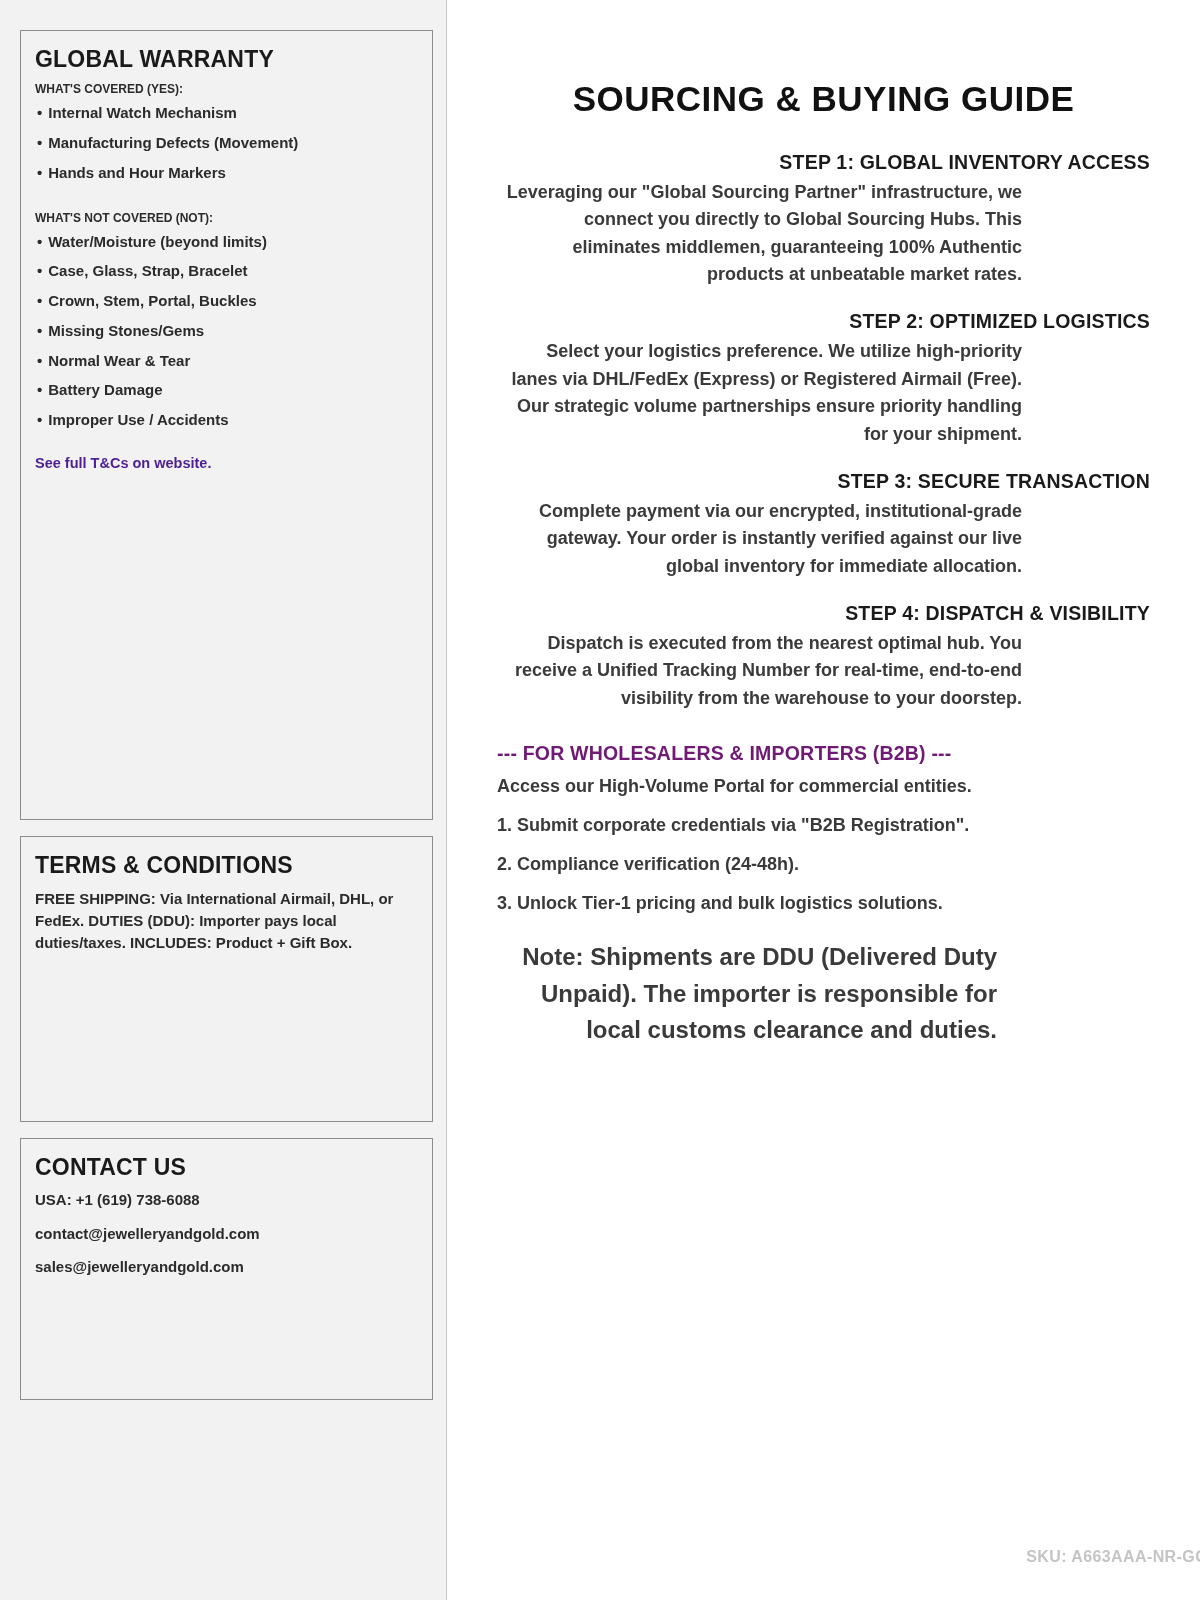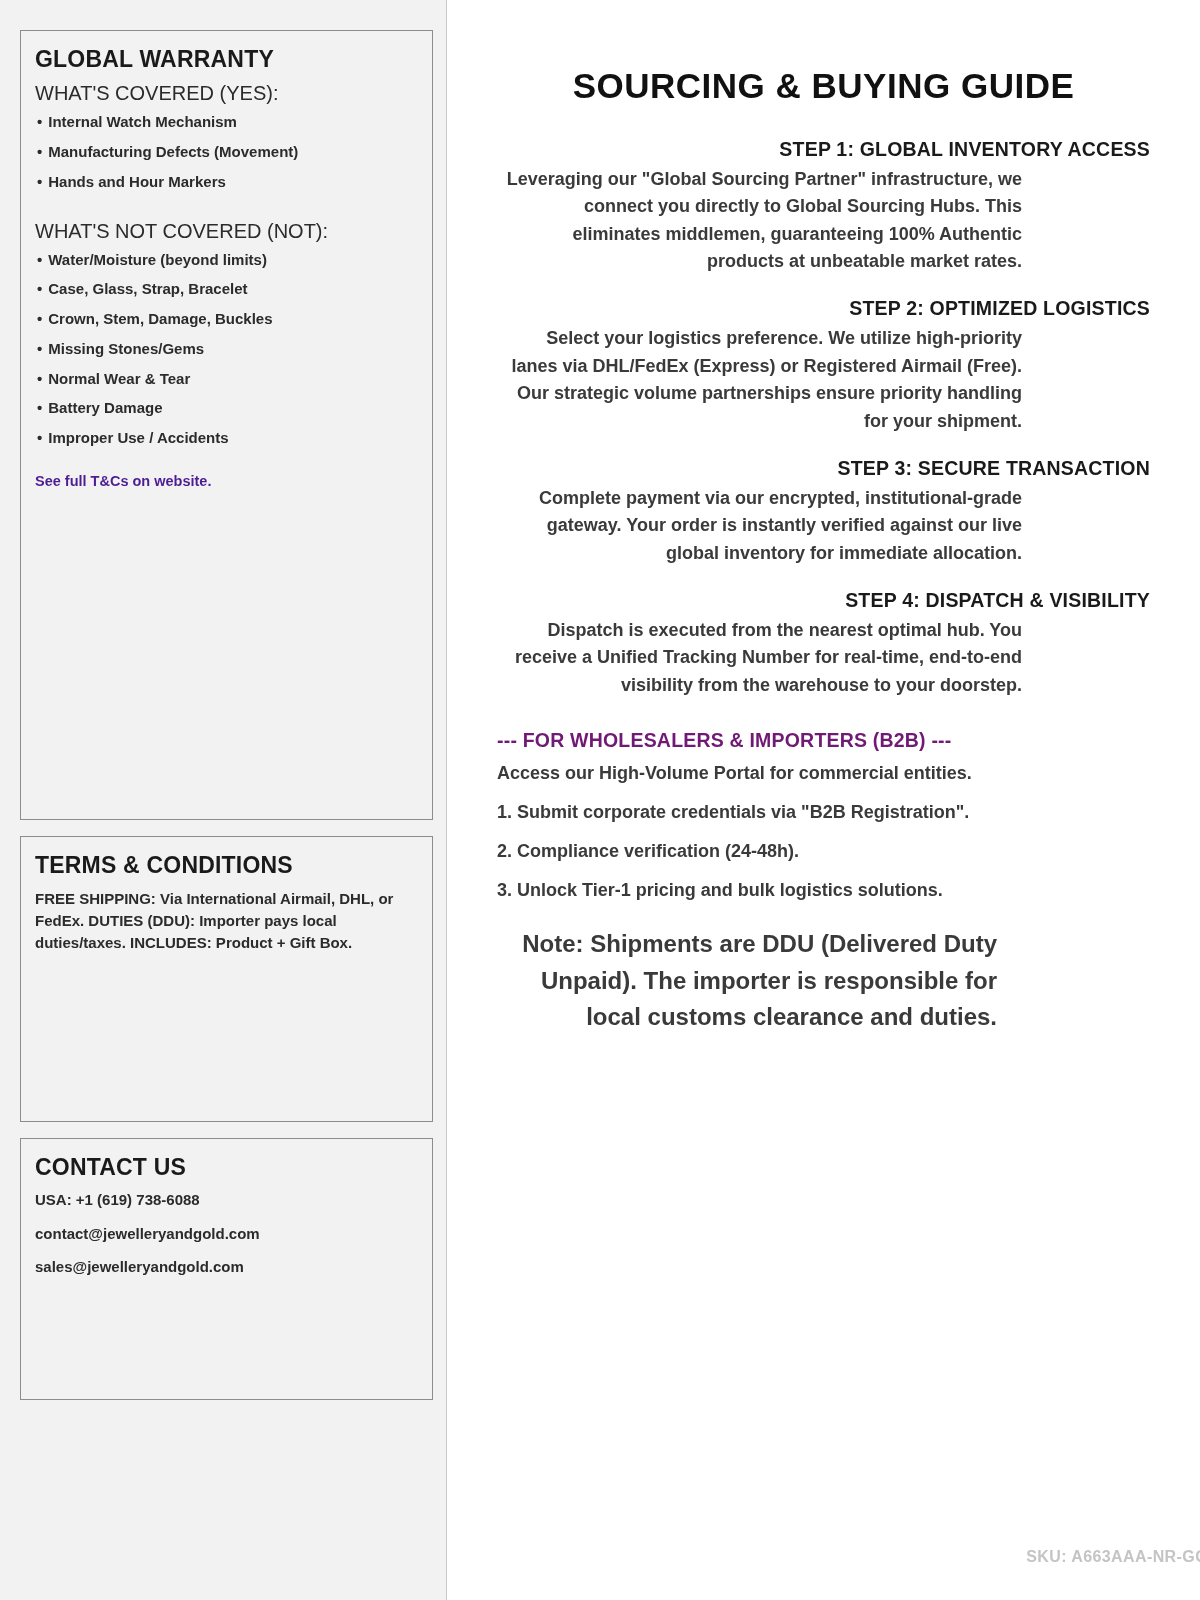--- a/index.html
+++ b/index.html
@@ -41,22 +41,22 @@
 
   .panel-title {
     font-size: 23px;
     font-weight: bold;
     color: #1a1a1a;
     letter-spacing: 0.2px;
     margin: 0 0 10px 0;
     line-height: 1.1;
   }
   .sub-head {
-    font-size: 20px;
-    font-weight: normal;
+    font-size: 12px;
+    font-weight: bold;
     color: #2b2b2b;
     margin: 0 0 8px 0;
   }
   .sub-head.spaced { margin-top: 28px; }
 
   .bullet-list { list-style: none; margin: 0; padding: 0; }
   .bullet-list li {
     font-size: 15px;
     font-weight: bold;
     color: #2b2b2b;
@@ -88,20 +88,21 @@
     line-height: 1.3;
     margin: 0 0 14px 0;
   }
   .contact-line:first-of-type { margin-top: 2px; }
 
   
   .right-col {
     flex: 1;
     padding: 66px 50px 20px 50px;
     position: relative;
+    margin-top: 13px;
   }
   .guide-title {
     font-size: 35px;
     font-weight: bold;
     color: #111111;
     text-align: center;
     letter-spacing: 0.5px;
     margin: 0 0 32px 0;
   }
   .step { margin-bottom: 22px; text-align: right; }
@@ -170,21 +171,21 @@
       <ul class="bullet-list">
         <li><span class="bullet-dot">•</span><span>Internal Watch Mechanism</span></li>
         <li><span class="bullet-dot">•</span><span>Manufacturing Defects (Movement)</span></li>
         <li><span class="bullet-dot">•</span><span>Hands and Hour Markers</span></li>
       </ul>
 
       <div class="sub-head spaced">WHAT'S NOT COVERED (NOT):</div>
       <ul class="bullet-list">
         <li><span class="bullet-dot">•</span><span>Water/Moisture (beyond limits)</span></li>
         <li><span class="bullet-dot">•</span><span>Case, Glass, Strap, Bracelet</span></li>
-        <li><span class="bullet-dot">•</span><span>Crown, Stem, Damage, Buckles</span></li>
+        <li><span class="bullet-dot">•</span><span>Crown, Stem, Portal, Buckles</span></li>
         <li><span class="bullet-dot">•</span><span>Missing Stones/Gems</span></li>
         <li><span class="bullet-dot">•</span><span>Normal Wear &amp; Tear</span></li>
         <li><span class="bullet-dot">•</span><span>Battery Damage</span></li>
         <li><span class="bullet-dot">•</span><span>Improper Use / Accidents</span></li>
       </ul>
 
       <div class="note-line">See full T&amp;Cs on website.</div>
     </section>
 
     <section class="panel panel-terms">

